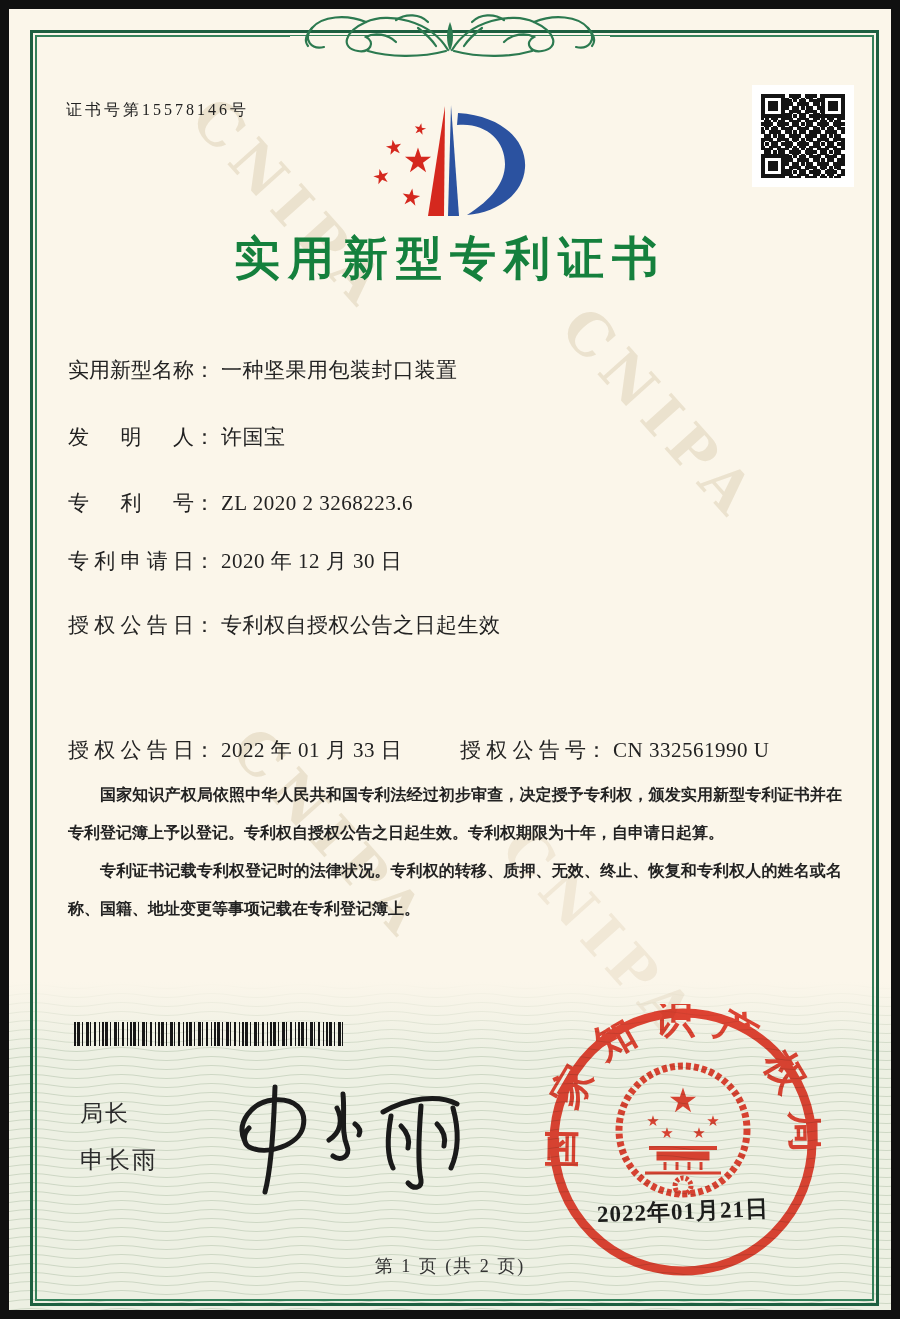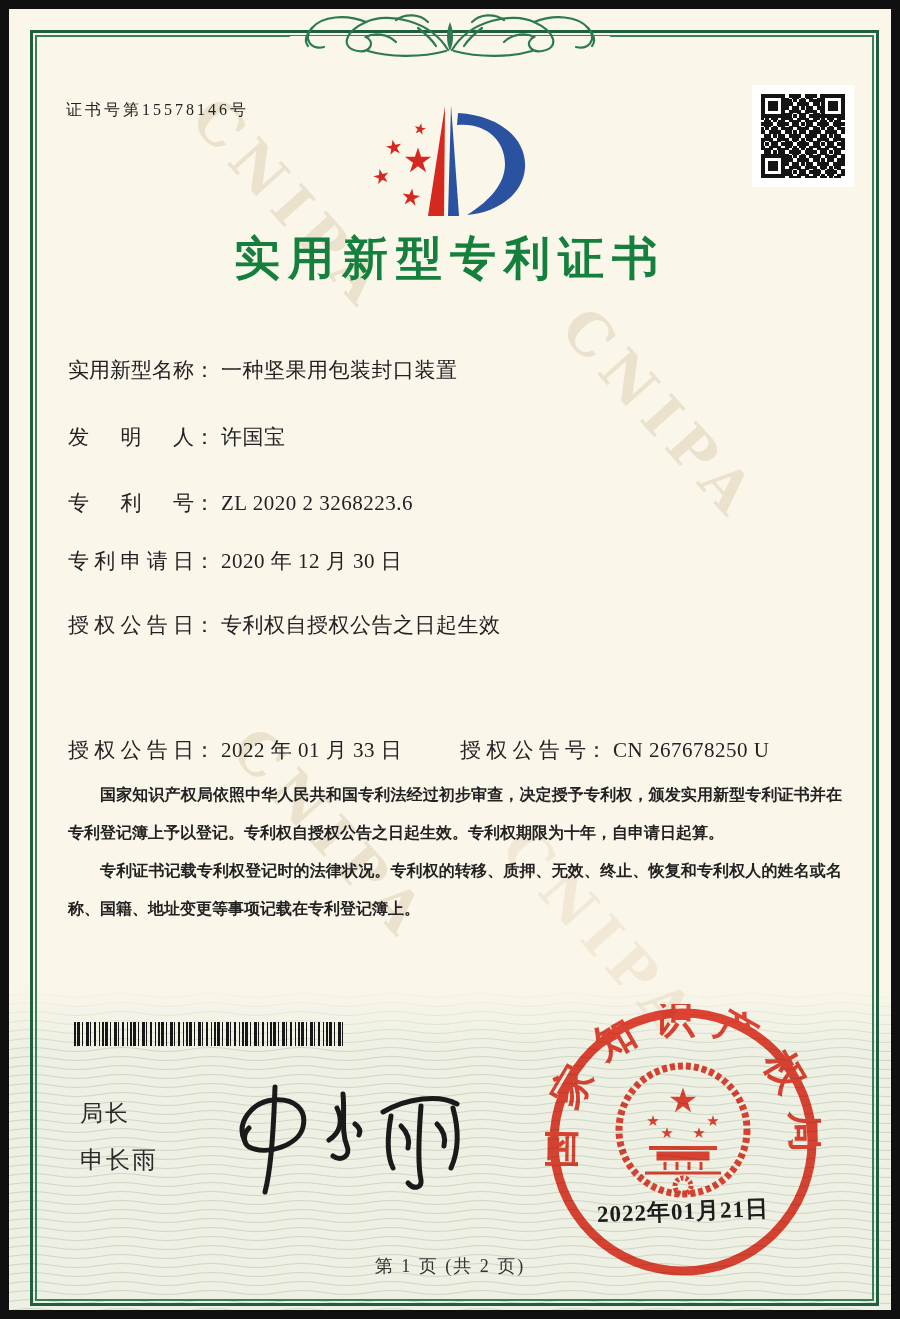--- a/index.html
+++ b/index.html
@@ -149,21 +149,21 @@
     <span class="flabel">专利申请日</span><span class="fcolon">：</span><span class="fvalue">2020 年 12 月 30 日</span>
   </div>
   <div class="frow" style="top:611px">
     <span class="flabel">授权公告日</span><span class="fcolon">：</span><span class="fvalue">专利权自授权公告之日起生效</span>
   </div>
   <div class="frow" style="top:736px">
     <span class="pair">
       <span class="flabel">授权公告日</span><span class="fcolon">：</span><span class="fvalue">2022 年 01 月 33 日</span>
     </span>
     <span class="pair p2">
-      <span class="flabel">授权公告号</span><span class="fcolon">：</span><span class="fvalue">CN 267678250 U</span>
+      <span class="flabel">授权公告号</span><span class="fcolon">：</span><span class="fvalue">CN 332561990 U</span>
     </span>
   </div>
 
   <div class="paras">
     <p>国家知识产权局依照中华人民共和国专利法经过初步审查，决定授予专利权，颁发实用新型专利证书并在专利登记簿上予以登记。专利权自授权公告之日起生效。专利权期限为十年，自申请日起算。</p>
     <p>专利证书记载专利权登记时的法律状况。专利权的转移、质押、无效、终止、恢复和专利权人的姓名或名称、国籍、地址变更等事项记载在专利登记簿上。</p>
   </div>
 
   <div class="barcode"></div>
 

